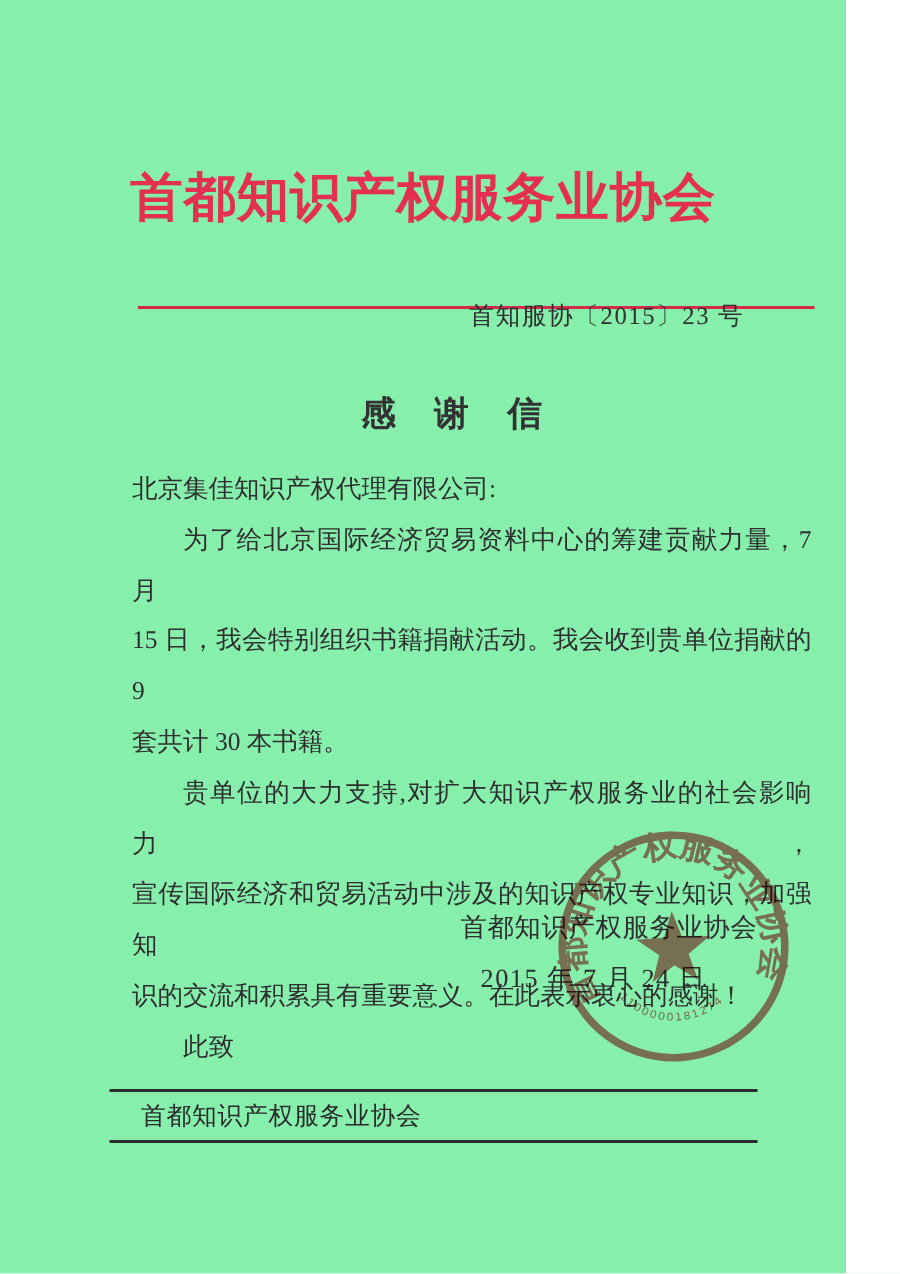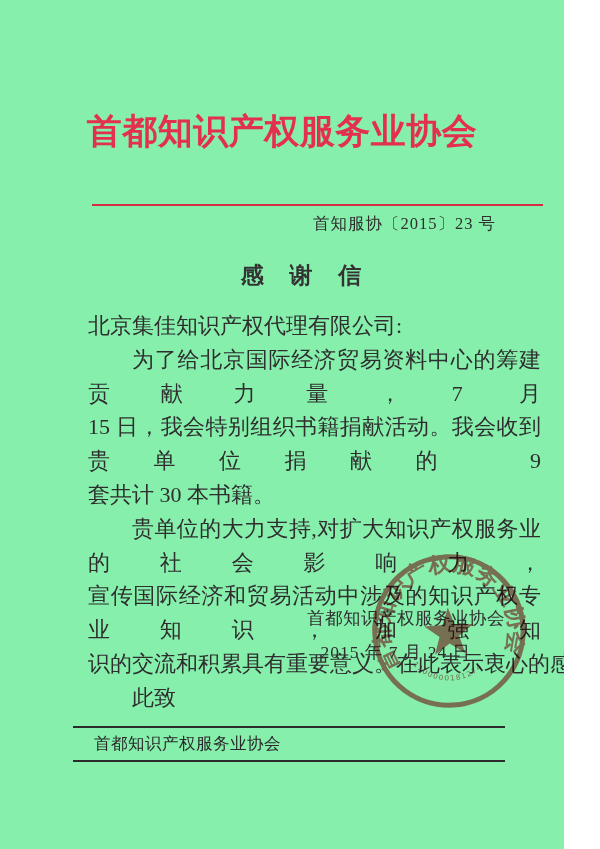--- a/index.html
+++ b/index.html
@@ -18,38 +18,38 @@
     font-size:35px;font-weight:700;
     letter-spacing:0.5px;
     color:#e43050;
     white-space:nowrap;
   }
   .red-rule{
     position:absolute;top:204px;left:92px;width:451px;height:2px;
     background:#d62a4a;
   }
   .ref-number{
-    position:absolute;top:213px;right:68px;
+    position:absolute;top:200px;right:68px;
     font-size:16.5px;letter-spacing:1px;
     white-space:nowrap;
     text-align:center;
   }
   
   .letter-title{
     position:absolute;top:260px;left:0;right:0;margin:0;
     text-align:center;
     font-size:23px;font-weight:700;color:#333;
     letter-spacing:10px;text-indent:10px;
     white-space:nowrap;
     padding-left:38px;
   }
   
   .body-text{
     position:absolute;top:309px;left:88px;width:453px;
-    font-size:22px;line-height:33.8px;
+    font-size:17px;line-height:33.8px;
     color:#2e2e2e;
   }
   .line{white-space:nowrap;}
   .line.fill{
     white-space:normal;
     text-align:justify;
     text-align-last:justify;
   }
   .line.indent{text-indent:2em;}
   

